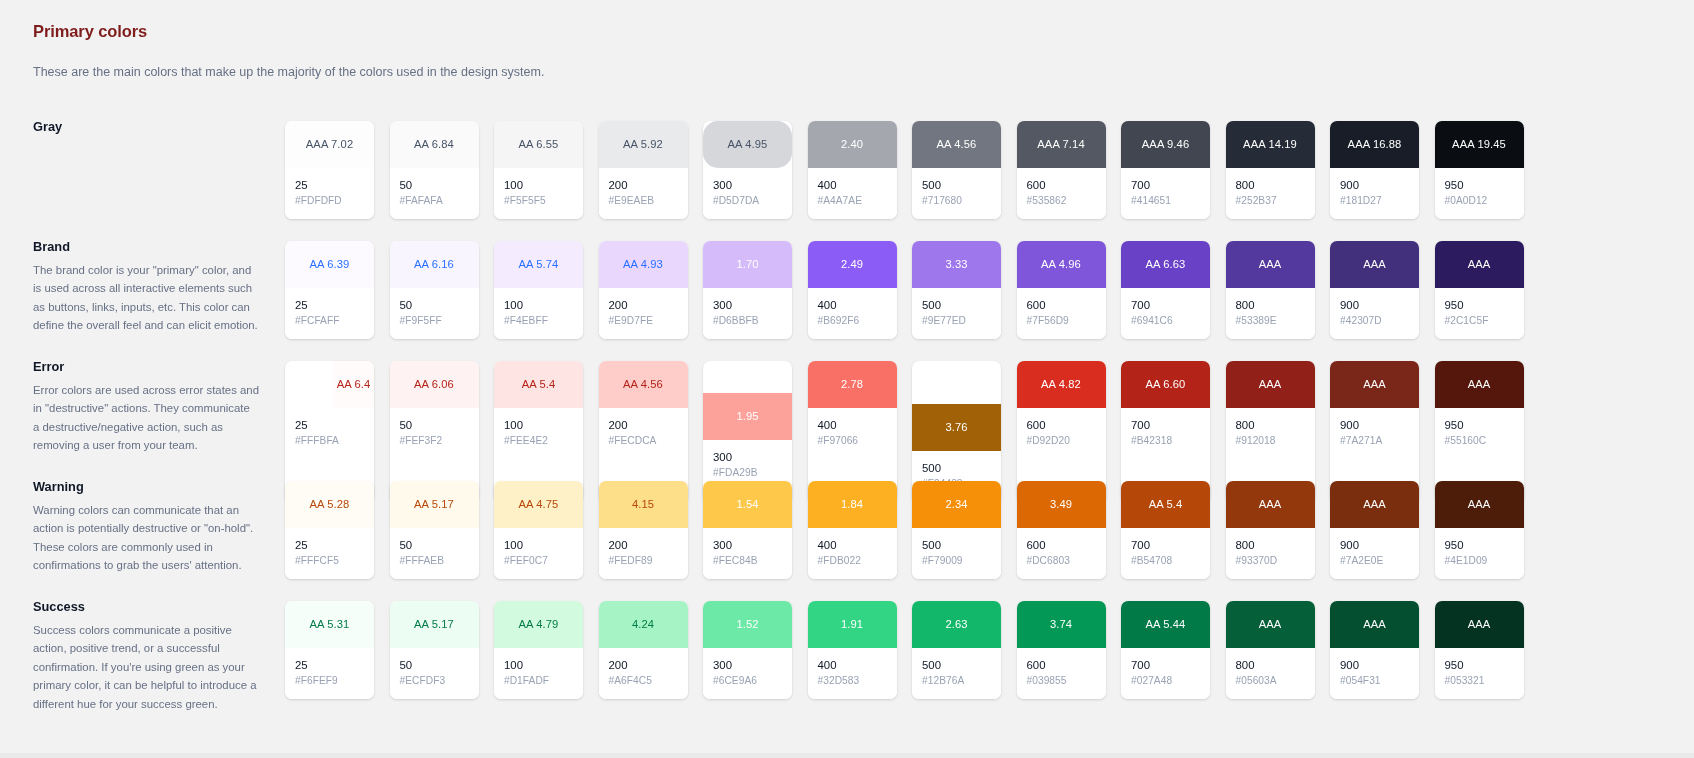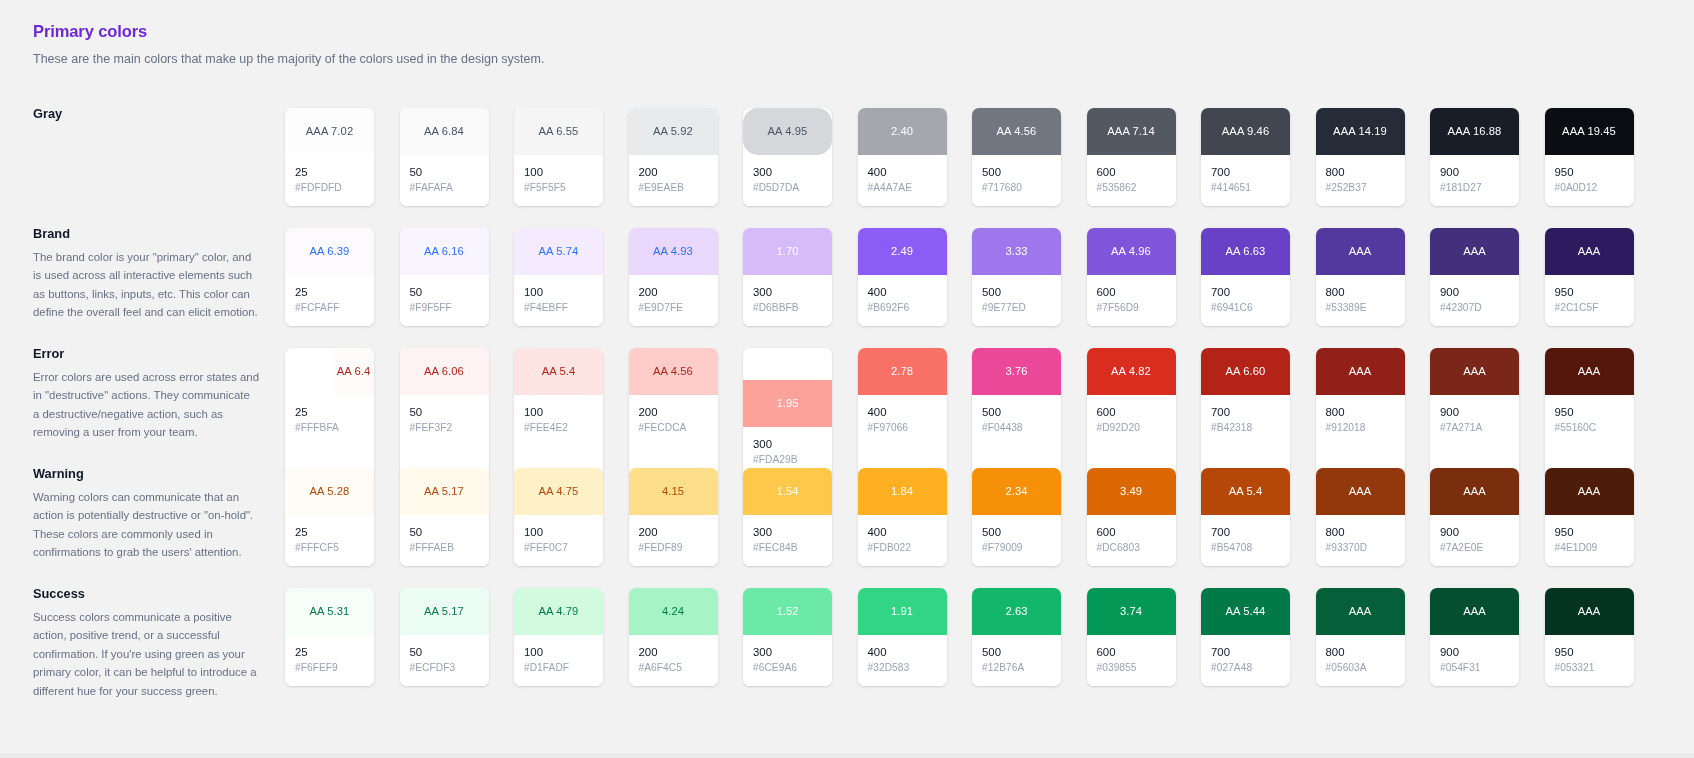--- a/index.html
+++ b/index.html
@@ -26,22 +26,22 @@
   }
 
   
   .page-header {
     padding-left: 33px;
   }
   .page-title {
     font-size: 16.5px;
     font-weight: 700;
     letter-spacing: -0.1px;
-    color: #6d28d9;
-    margin: 0 0 9px 0;
+    color: #7f1d1d;
+    margin: 0 0 22px 0;
     line-height: 1.2;
   }
   .page-subtitle {
     font-size: 12.5px;
     font-weight: 400;
     color: #667085;
     margin: 0;
     line-height: 1.35;
   }
 
@@ -72,21 +72,21 @@
   .row-desc {
     font-size: 11.4px;
     font-weight: 400;
     color: #667085;
     line-height: 1.62;
     margin: 0;
   }
 
   .swatches {
     display: flex;
-    gap: 10px;
+    gap: 0px;
     flex: 1 1 auto;
     padding-top: 2px;
   }
 
   .swatch {
     width: 89px;
     margin-right: 15.5px;
     background: #FFFFFF;
     border-radius: 7px;
     box-shadow: 0 1px 2px rgba(16,24,40,0.06), 0 1px 3px rgba(16,24,40,0.10);
@@ -431,21 +431,21 @@
           <div class="swatch">
             <div class="swatch-chip" style="background: rgb(249, 112, 102); color: rgb(255, 255, 255);">
               <span>2.78</span>
             </div>
             <div class="swatch-meta">
               <div class="swatch-step">400</div>
               <div class="swatch-hex">#F97066</div>
             </div>
           </div>
           <div class="swatch">
-            <div class="swatch-chip" style="background: #ec4899; color: rgb(255, 255, 255);">
+            <div class="swatch-chip" style="background: #a16207; color: rgb(255, 255, 255); margin-top: 43px;">
               <span>3.76</span>
             </div>
             <div class="swatch-meta">
               <div class="swatch-step">500</div>
               <div class="swatch-hex">#F04438</div>
             </div>
           </div>
           <div class="swatch">
             <div class="swatch-chip" style="background: rgb(217, 45, 32); color: rgb(255, 255, 255);">
               <span>AA 4.82</span>

